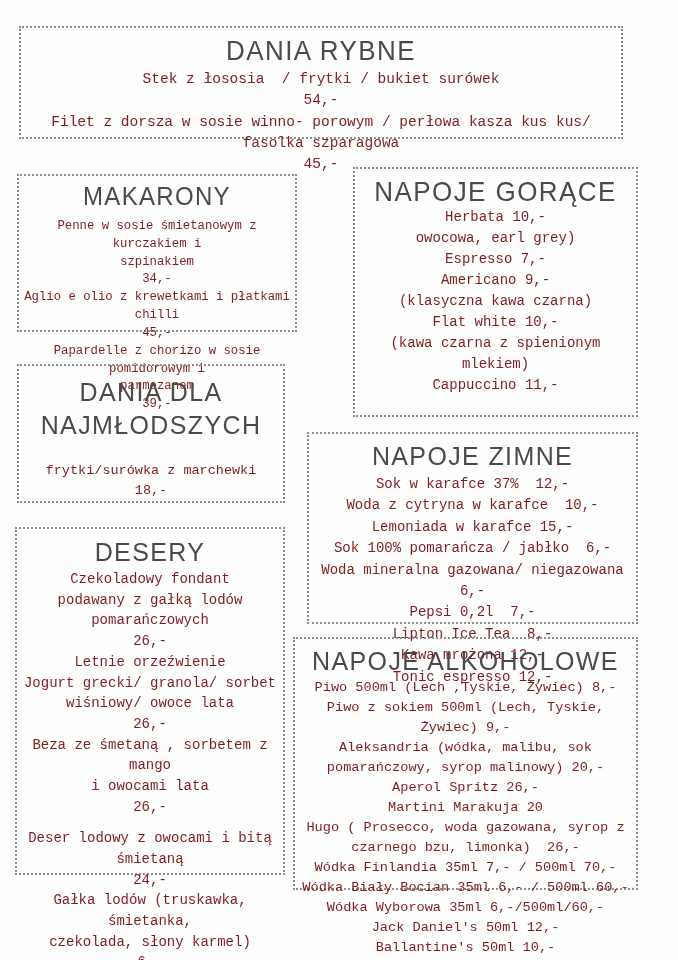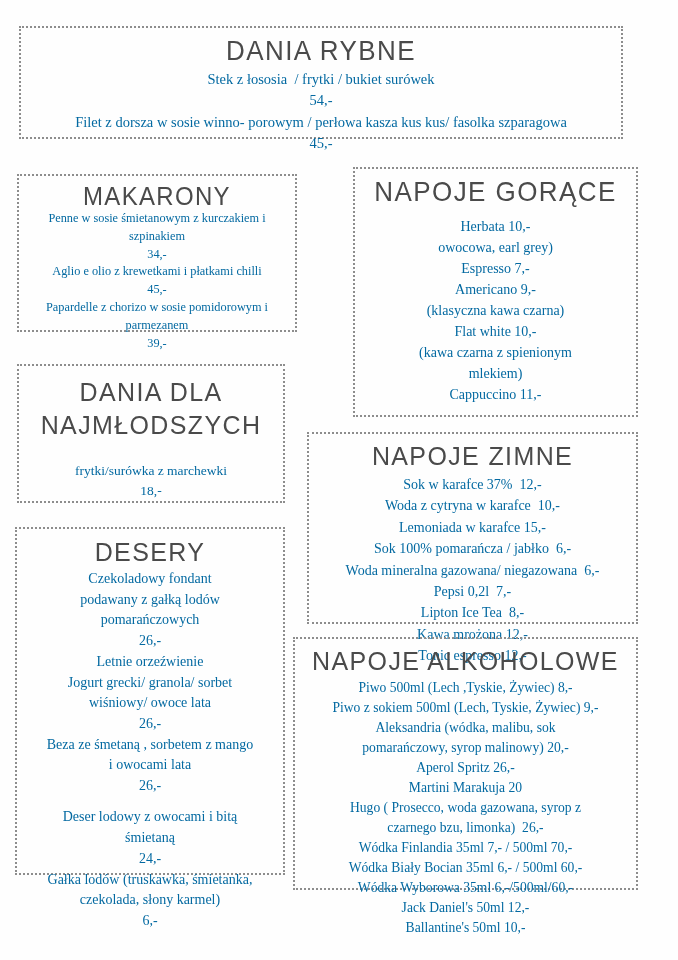--- a/index.html
+++ b/index.html
@@ -37,22 +37,22 @@
     letter-spacing: 0.055em;
     text-align: center;
     line-height: 1.12;
     white-space: pre-line;
     -webkit-font-smoothing: antialiased;
     transform: scaleY(1.06);
     transform-origin: center top;
   }
   .lines {
     text-align: center;
-    font-family: Liberation Serif, serif;
-    color: #0369a1;
+    font-family: Liberation Mono, monospace;
+    color: #7f1d1d;
   }
   .lines .ln {
     display: block;
     white-space: pre-wrap;
   }
   .lines .ln.blank {
     height: 0.75em;
   }
 
   
@@ -62,26 +62,25 @@
     padding-top: 8px;
   }
   #sec-fish .sec-title { font-size: 26px; }
   #sec-fish .lines { font-size: 14.5px; line-height: 1.47; margin-top: 4px; }
 
   #sec-pasta {
     left: 17px; top: 174px; width: 280px; height: 158px;
     padding-top: 7px;
   }
   #sec-pasta .sec-title { font-size: 24px; }
-  #sec-pasta .lines { font-size: 12.3px; line-height: 1.45; margin-top: 0; }
+  #sec-pasta .lines { font-size: 12.3px; line-height: 1.45; margin-top: 8px; }
 
   #sec-hot {
     left: 353px; top: 167px; width: 285px; height: 250px;
     padding-top: 8px;
-    gap: 9px;
   }
   #sec-hot .sec-title { font-size: 26px; }
   #sec-hot .lines { font-size: 14px; line-height: 1.5; margin-top: 1px; }
 
   #sec-kids {
     left: 17px; top: 364px; width: 268px; height: 139px;
     padding-top: 10px;
     justify-content: space-between;
   }
   #sec-kids .sec-title { font-size: 25px; line-height: 1.22; }

